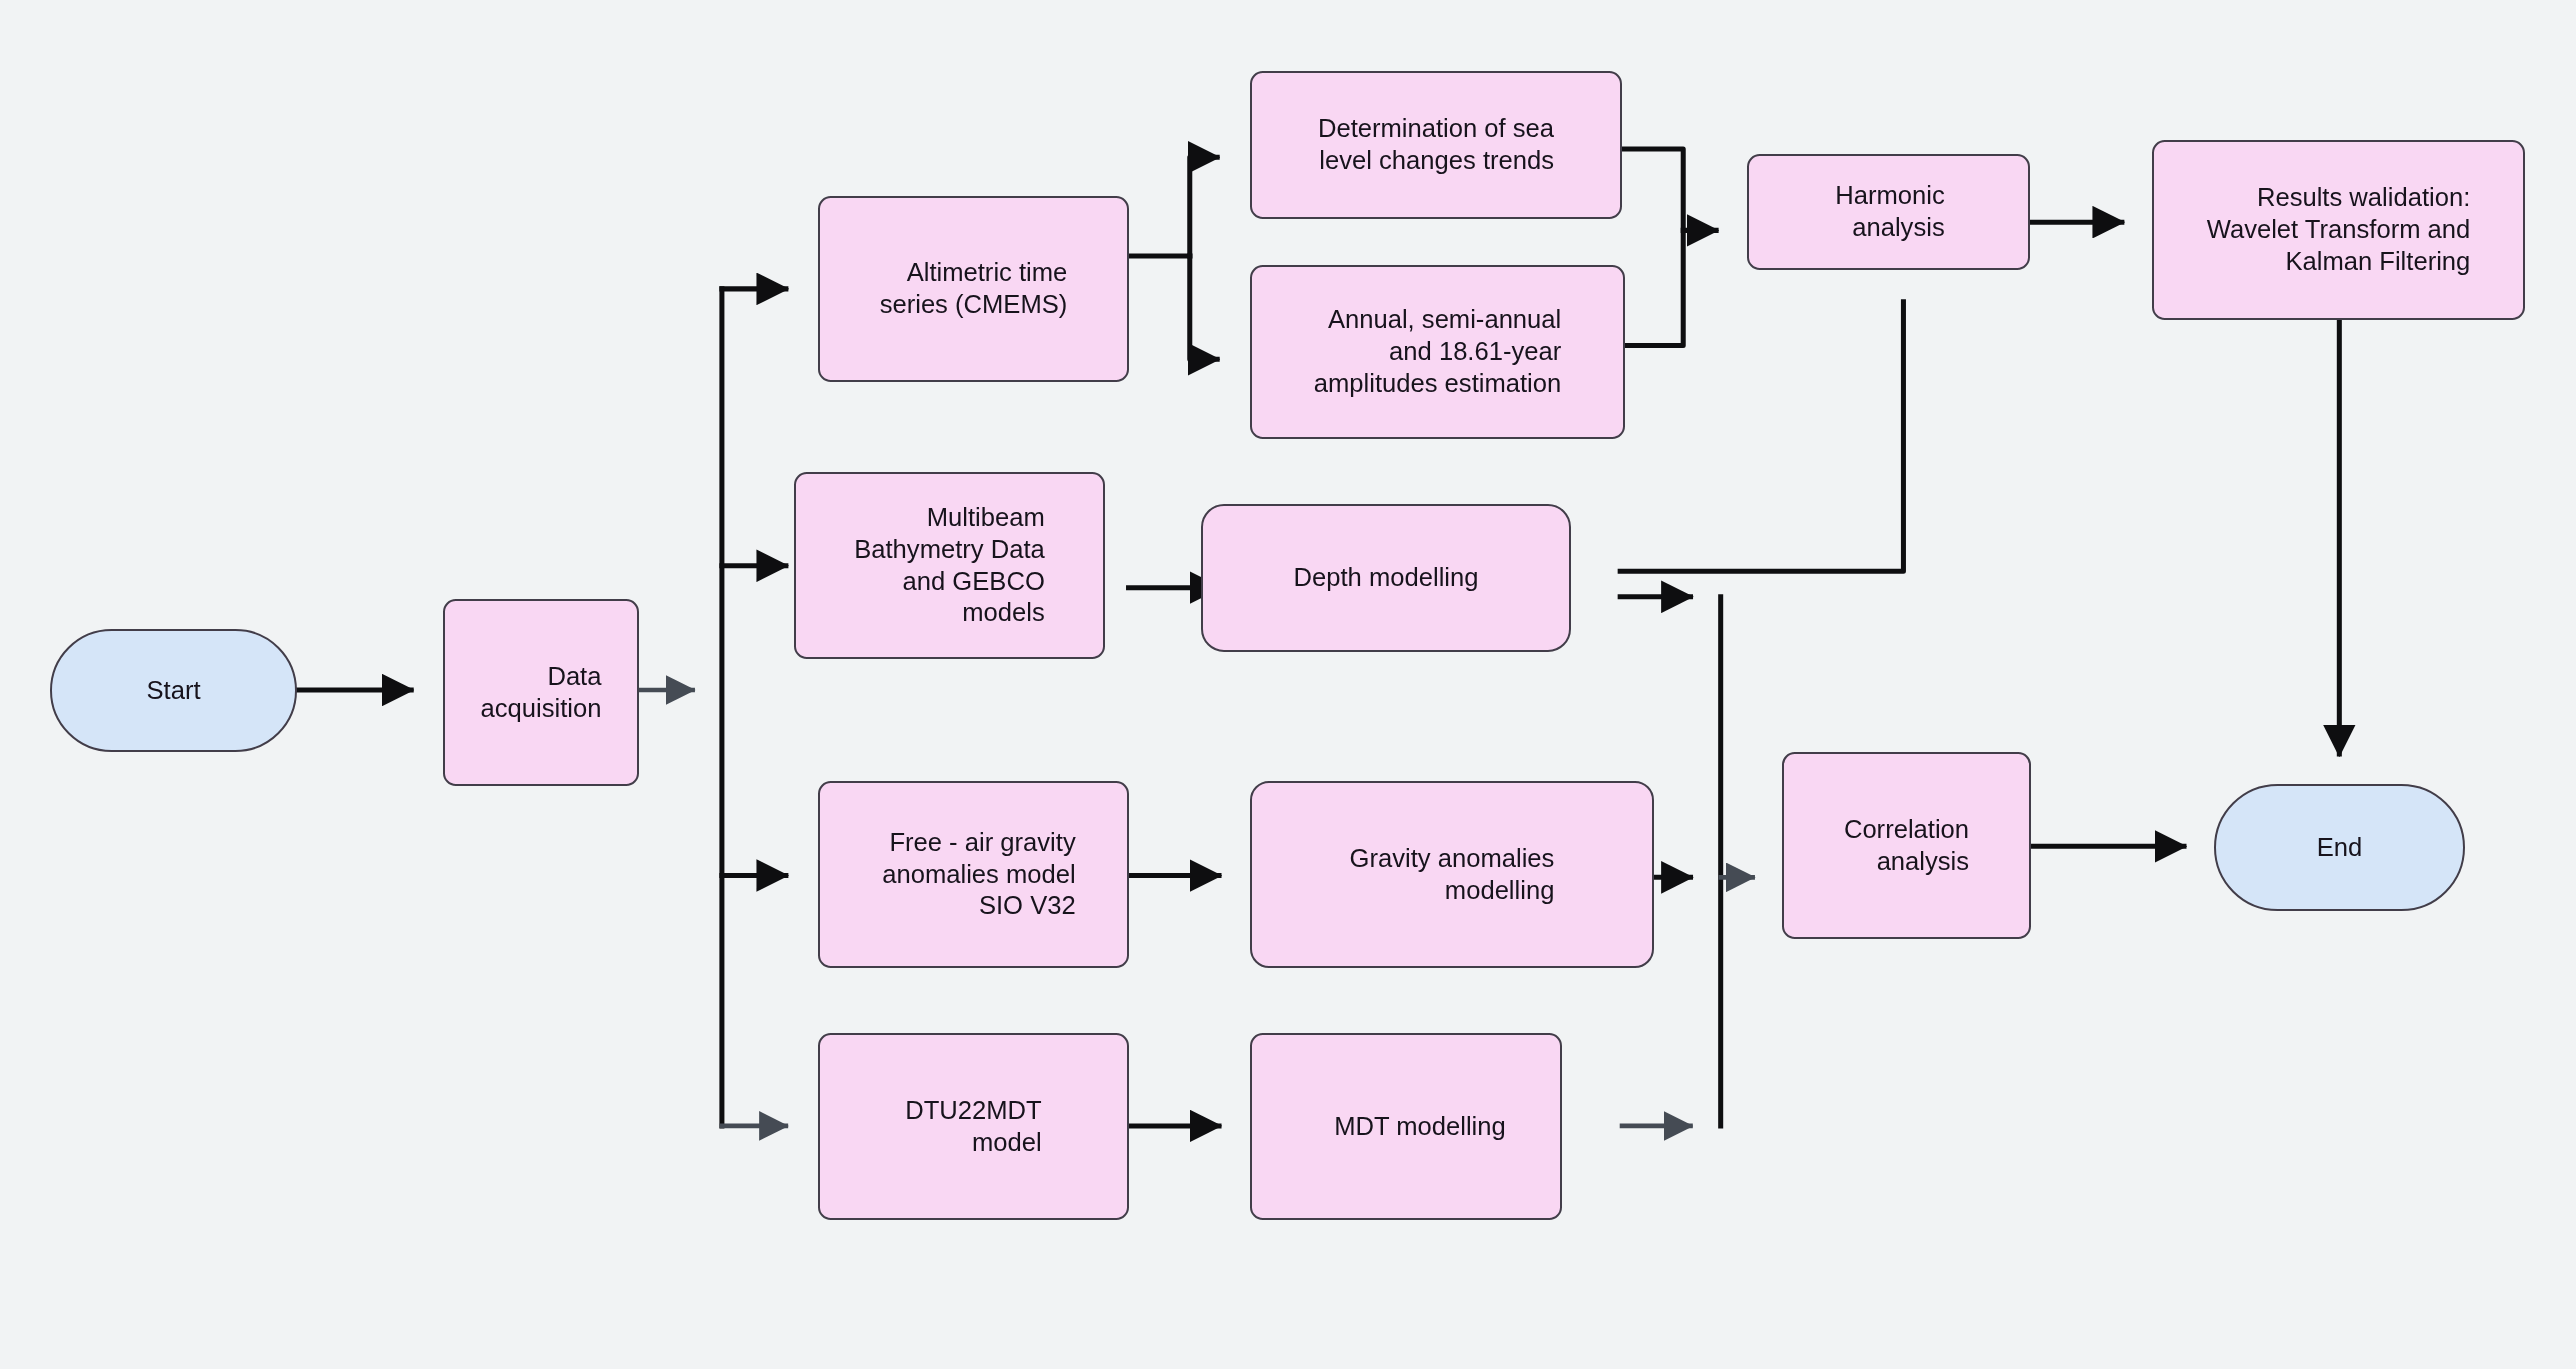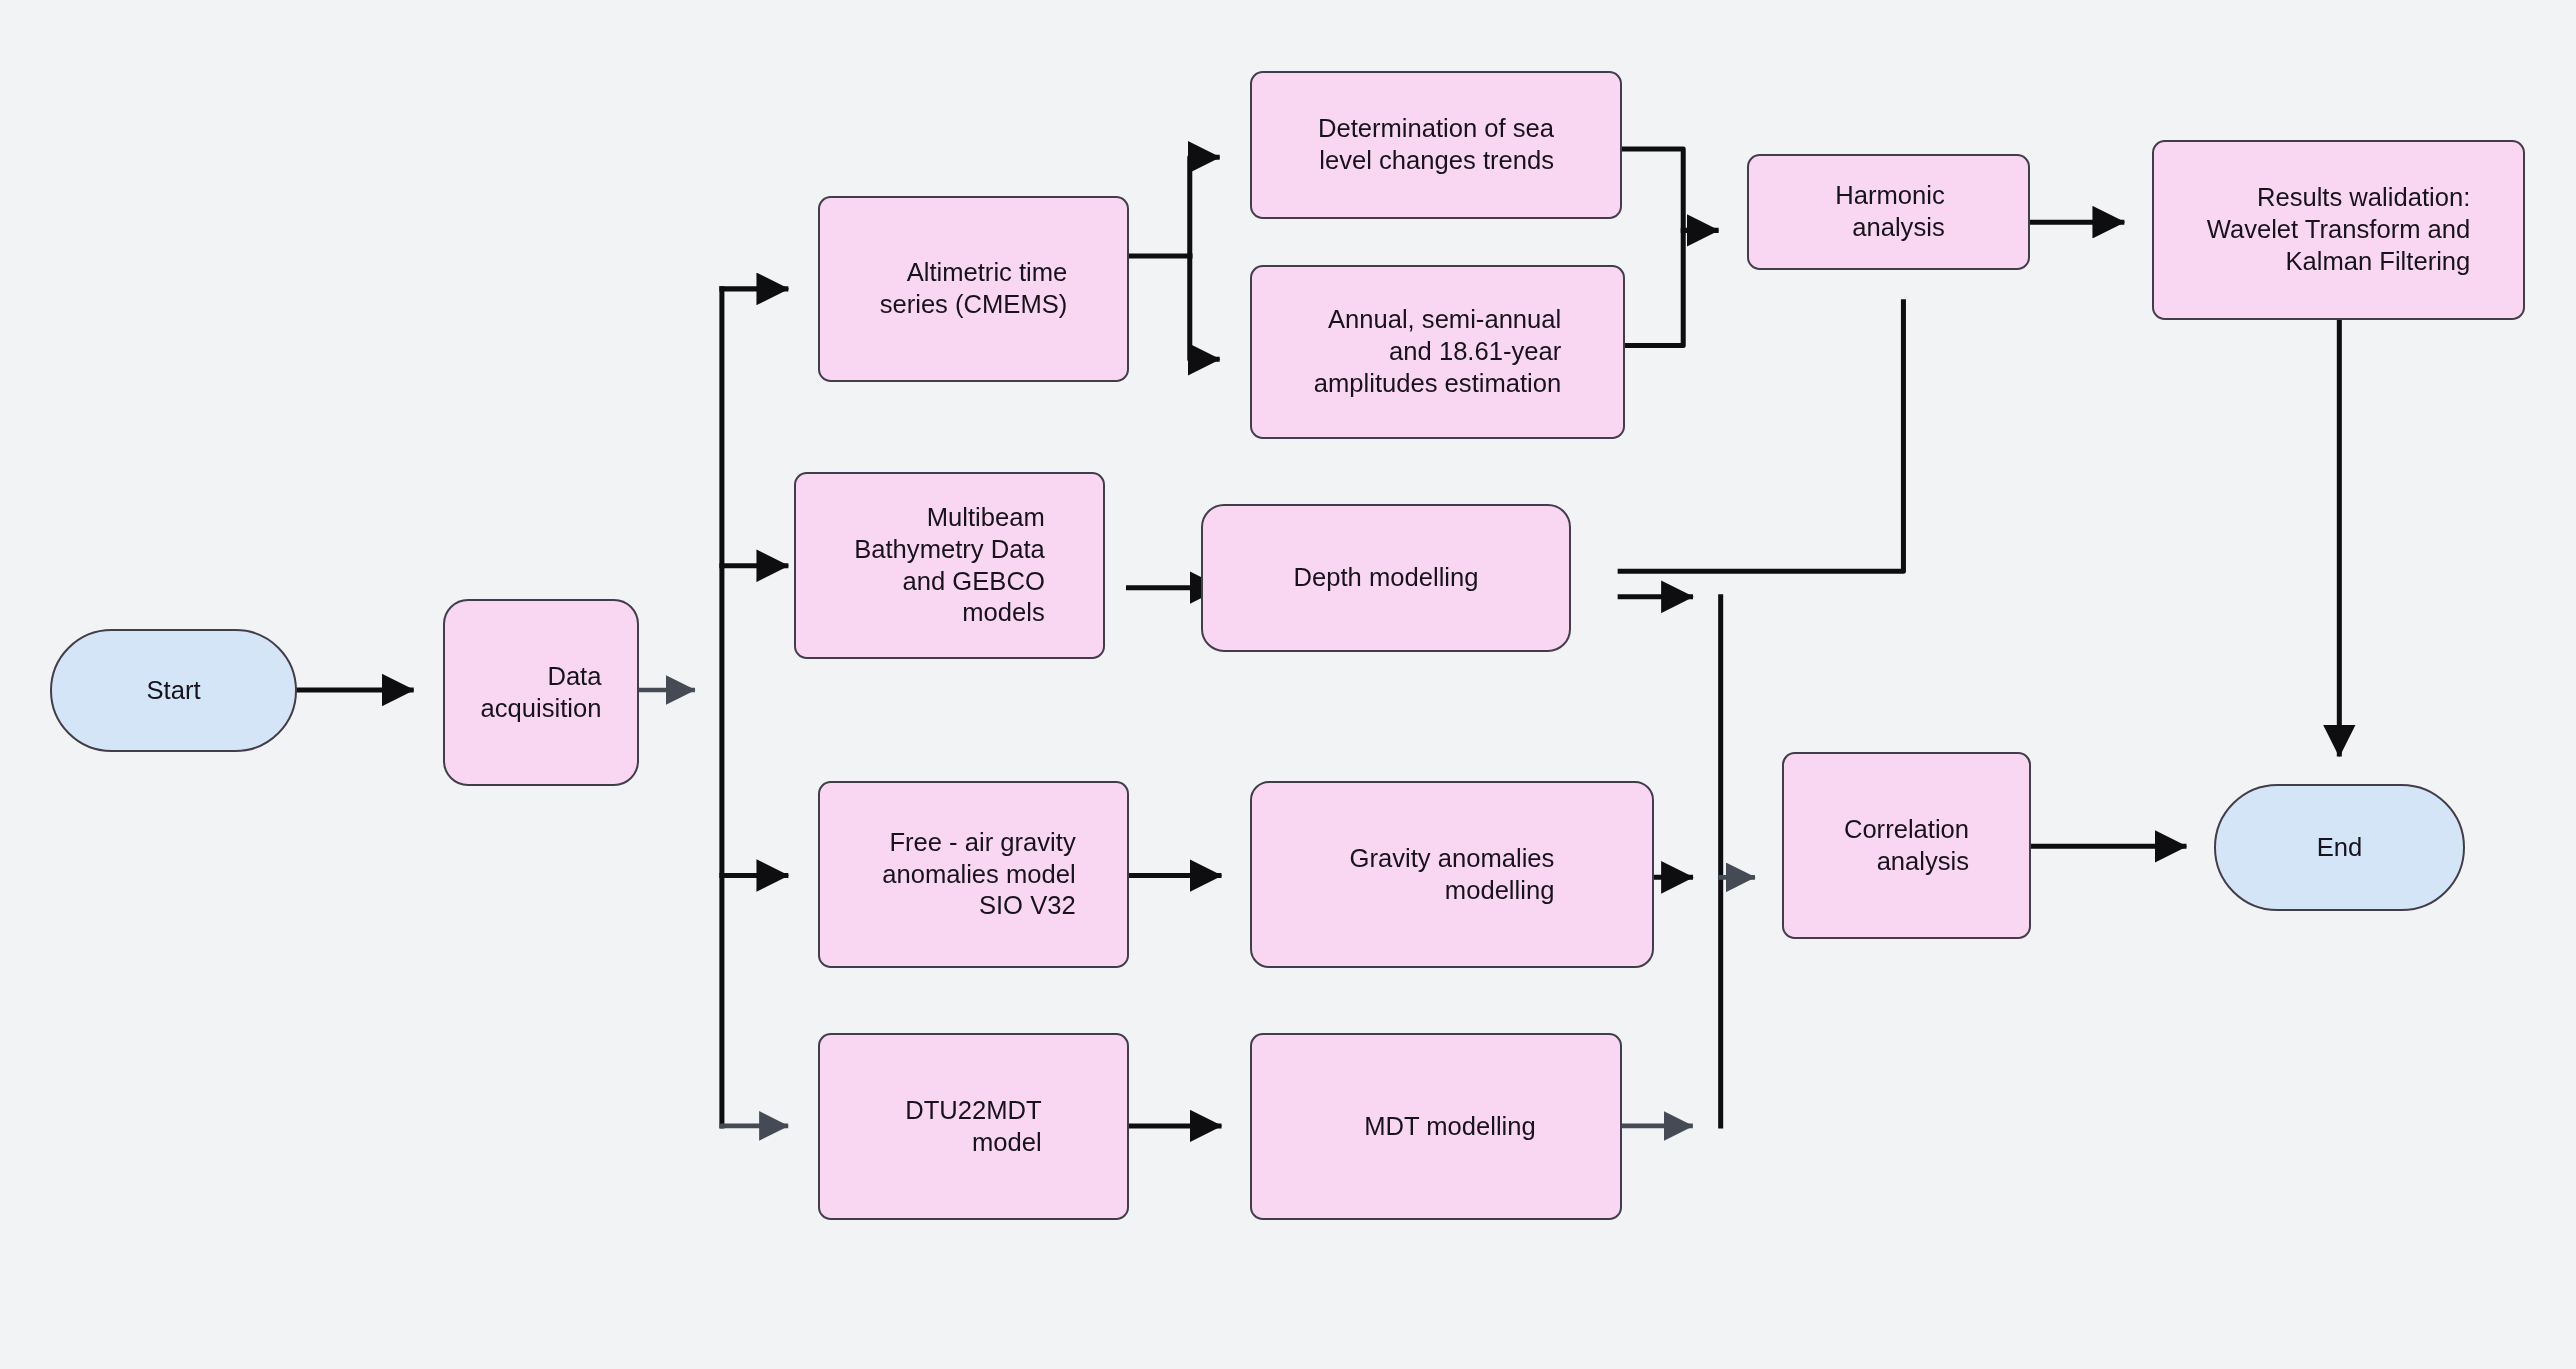--- a/index.html
+++ b/index.html
@@ -80,21 +80,21 @@
 
     <path class="edgeline gray" d="M1775,1232 H1850" marker-end="url(#arrG)"></path>
 
     <path class="edgeline" d="M2223,926 H2390" marker-end="url(#arrB)"></path>
 
     <path class="edgeline" d="M2560,350 V825" marker-end="url(#arrB)"></path>
   </svg>
 
   <div class="node terminator" style="left:50px;top:629px;width:247px;height:123px;">Start</div>
 
-  <div class="node" style="left:443px;top:599px;width:196px;height:187px;border-radius:25px;">Data
+  <div class="node" style="left:443px;top:599px;width:196px;height:187px;">Data
 acquisition</div>
 
   <div class="node" style="left:818px;top:196px;width:311px;height:186px;">Altimetric time
 series (CMEMS)</div>
 
   <div class="node" style="left:794px;top:472px;width:311px;height:187px;">Multibeam
 Bathymetry Data
 and GEBCO
 models</div>
 
@@ -110,21 +110,21 @@
 
   <div class="node" style="left:1250px;top:265px;width:375px;height:174px;">Annual, semi-annual
 and 18.61-year
 amplitudes estimation</div>
 
   <div class="node" style="left:1201px;top:504px;width:370px;height:148px;border-radius:23px;">Depth modelling</div>
 
   <div class="node" style="left:1250px;top:781px;width:404px;height:187px;border-radius:19px;">Gravity anomalies
 modelling</div>
 
-  <div class="node" style="left:1250px;top:1033px;width:372px;height:187px;padding-left:37px;">MDT modelling</div>
+  <div class="node" style="left:1250px;top:1033px;width:312px;height:187px;padding-left:37px;">MDT modelling</div>
 
   <div class="node" style="left:1747px;top:154px;width:283px;height:116px;padding-left:12px;">Harmonic
 analysis</div>
 
   <div class="node" style="left:2152px;top:140px;width:373px;height:180px;">Results walidation:
 Wavelet Transform and
 Kalman Filtering</div>
 
   <div class="node" style="left:1782px;top:752px;width:249px;height:187px;">Correlation
 analysis</div>

